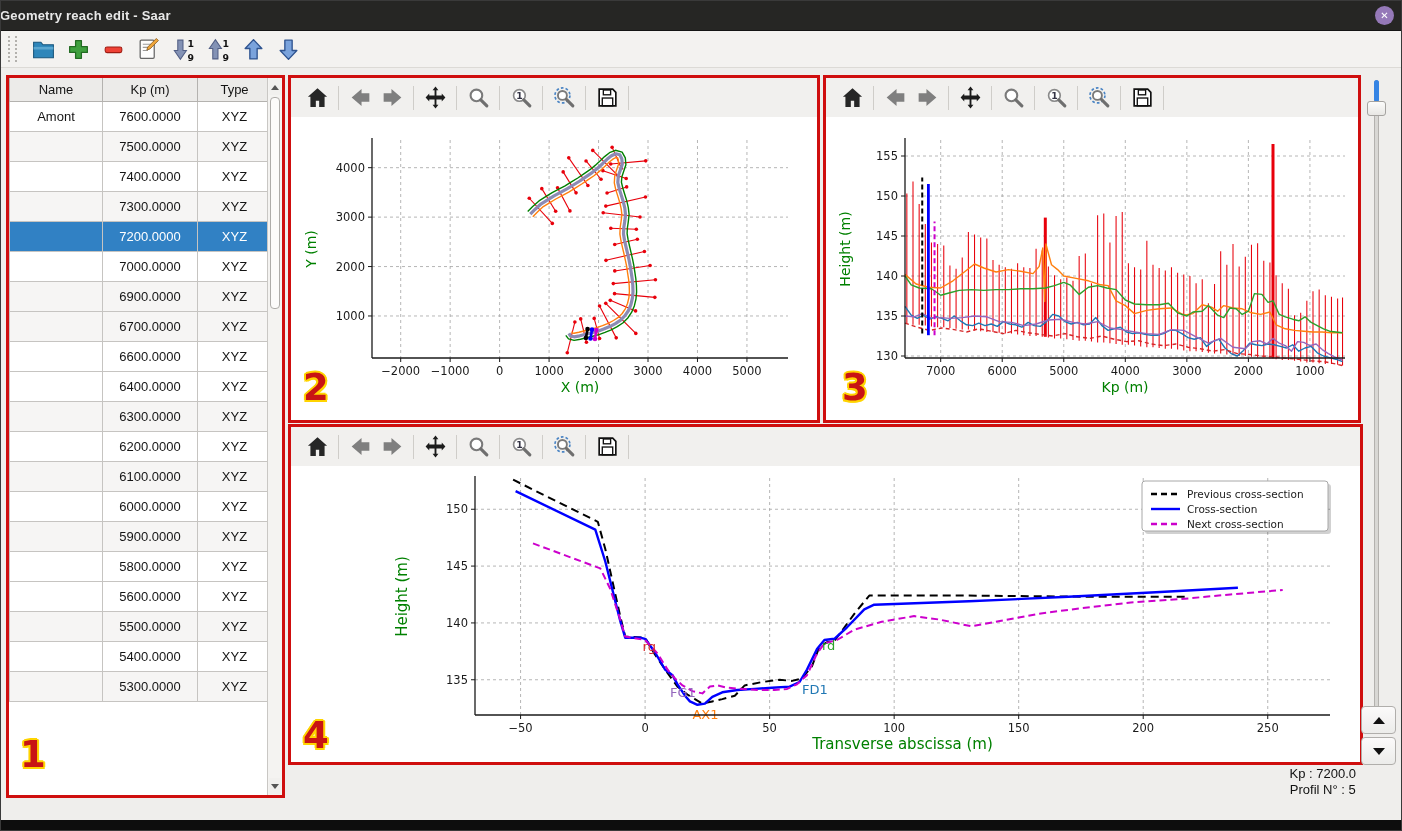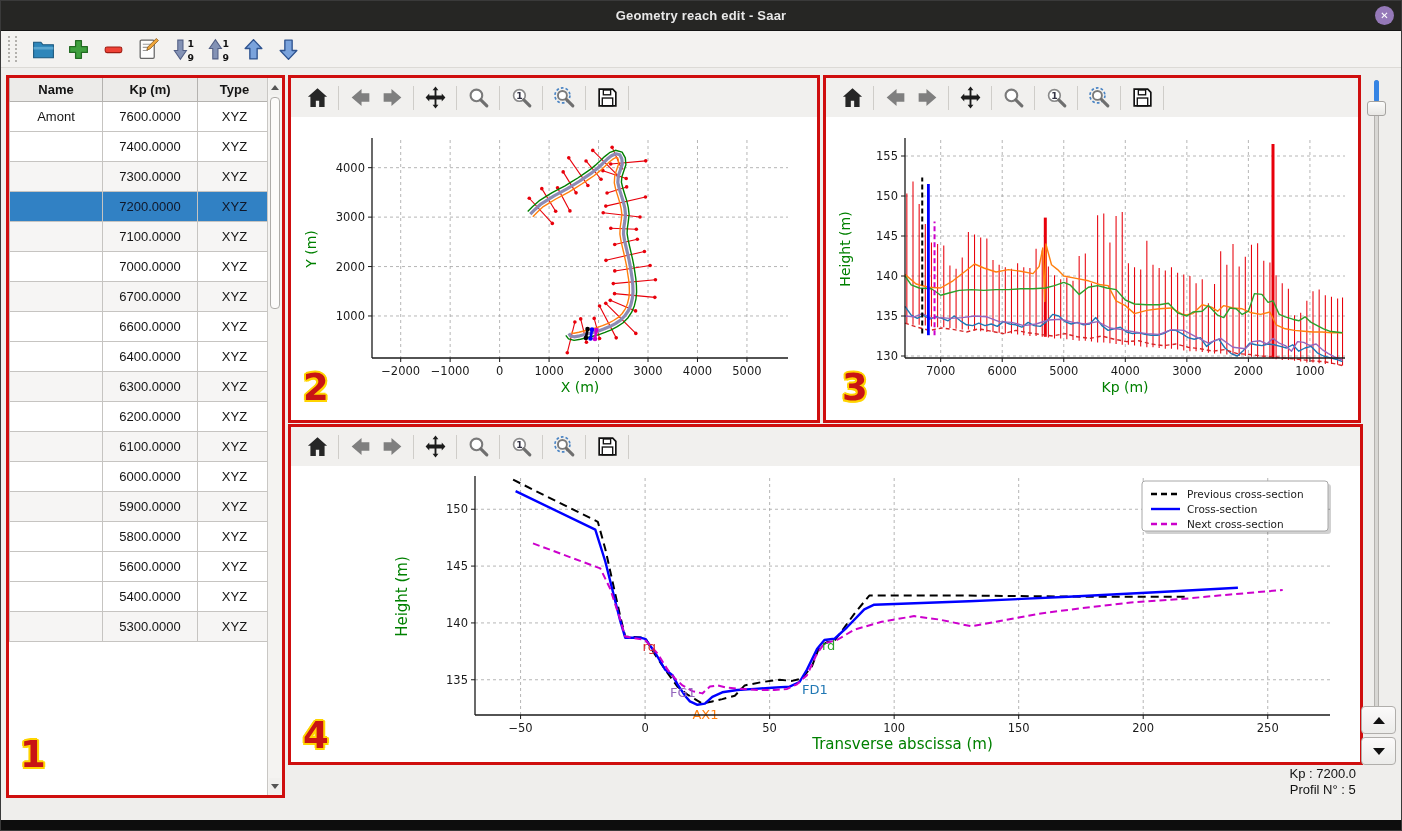--- a/index.html
+++ b/index.html
@@ -2,21 +2,21 @@
 <html><head>
 <meta charset="utf-8">
 <style>
   html,body{margin:0;padding:0}
   body{width:1402px;height:831px;position:relative;background:#efeeec;overflow:hidden;
        font-family:"Liberation Sans",sans-serif;-webkit-font-smoothing:antialiased}
   .frame{position:absolute;inset:0;border:1px solid #3a3a3a;pointer-events:none;z-index:99;box-sizing:border-box}
 
   
   .titlebar{position:absolute;left:0;top:0;width:100%;height:31px;background:#262624;
-            border-bottom:1px solid #141414;display:flex;align-items:center;justify-content:center;box-sizing:border-box}
+            border-bottom:1px solid #141414;display:flex;align-items:center;justify-content:flex-start;box-sizing:border-box}
   .titlebar .title{color:#e8e8e8;font-size:13px;font-weight:bold;letter-spacing:.2px}
   .close-btn{position:absolute;right:8px;top:6px;width:19px;height:19px;border-radius:50%;
              background:#9579b8;color:#fff;display:flex;align-items:center;justify-content:center;
              font-size:10px;cursor:default}
 
   
   .toolbar{position:absolute;top:31px;left:0;width:100%;height:37px;background:#f3f2f0;
            border-bottom:1px solid #dcdad6;display:flex;align-items:center;box-sizing:border-box;padding-left:6px}
   .drag-handle{width:5px;height:26px;border-left:2px dotted #b3b1ad;border-right:2px dotted #b3b1ad;margin:0 10px 0 2px}
   .tbtn{width:32px;height:32px;display:flex;align-items:center;justify-content:center;margin-right:3px}
@@ -26,25 +26,25 @@
   .mpl-toolbar{position:absolute;top:0;left:0;right:0;height:39px;background:#f1f0ee;
                display:flex;align-items:center;padding-left:10px}
   .micon{width:32px;height:30px;display:flex;align-items:center;justify-content:center}
   .msep{width:1px;height:24px;background:#cfcdc9;margin:0 5px}
   .figure{position:absolute;top:39px;left:0;display:block;background:#fff}
 
   
   #table-wrap{position:absolute;inset:0;overflow:hidden;background:#fff}
   table.profiles{border-collapse:collapse;table-layout:fixed;width:253px;font-size:13px;color:#141414}
   table.profiles th{height:21px;background:#ecebe9;border:1px solid #b4b2af;border-top:none;
-                    font-weight:bold;font-size:13px}
+                    font-weight:normal;font-size:13px}
   table.profiles td{height:29px;border:1px solid #c6c4c1;text-align:center;padding:0;overflow:hidden}
   table.profiles tr.even td{background:#ffffff}
   table.profiles tr.odd td{background:#f6f5f4}
-  table.profiles tr.sel td{background:#3181c4;color:#0f172a}
+  table.profiles tr.sel td{background:#3181c4;color:#ffffff}
   
   .tsb{position:absolute;top:0;right:0;width:15px;height:100%;background:#f4f3f1;border-left:1px solid #c9c7c4;box-sizing:border-box}
   .tsb-btn{position:absolute;left:1px;width:12px;height:16px;background:#f1f0ee;display:flex;align-items:center;justify-content:center}
   .tsb-thumb{position:absolute;left:2px;width:10px;border:1px solid #aeaca9;background:#fcfbfa;border-radius:4px;box-sizing:border-box}
   .tri-up{width:0;height:0;border-left:4px solid transparent;border-right:4px solid transparent;border-bottom:5px solid #555}
   .tri-down{width:0;height:0;border-left:4px solid transparent;border-right:4px solid transparent;border-top:5px solid #555}
 
   
   .num-label{position:absolute;font-family:"DejaVu Sans",sans-serif;font-size:37px;font-weight:bold;color:#c81414;z-index:50;
      text-shadow:-2px 0 #ffd400,2px 0 #ffd400,0 -2px #ffd400,0 2px #ffd400,
@@ -140,47 +140,52 @@
             <th style="width: 92px;">Kp (m)</th>
             <th style="width: 71px;">Type</th>
           </tr>
         </thead>
       <tbody id="ptable-body">
           <tr class="even">
             <td>Amont</td>
             <td>7600.0000</td>
             <td>XYZ</td>
           </tr>
+          <tr class="odd">
+            <td></td>
+            <td>7500.0000</td>
+            <td>XYZ</td>
+          </tr>
           <tr class="even">
             <td></td>
             <td>7400.0000</td>
             <td>XYZ</td>
           </tr>
           <tr class="odd">
             <td></td>
             <td>7300.0000</td>
             <td>XYZ</td>
           </tr>
           <tr class="sel">
             <td></td>
             <td>7200.0000</td>
             <td>XYZ</td>
           </tr>
-          <tr class="odd">
-            <td></td>
-            <td>7100.0000</td>
-            <td>XYZ</td>
-          </tr>
           <tr class="even">
             <td></td>
             <td>7000.0000</td>
             <td>XYZ</td>
           </tr>
           <tr class="odd">
             <td></td>
+            <td>6900.0000</td>
+            <td>XYZ</td>
+          </tr>
+          <tr class="odd">
+            <td></td>
             <td>6700.0000</td>
             <td>XYZ</td>
           </tr>
           <tr class="even">
             <td></td>
             <td>6600.0000</td>
             <td>XYZ</td>
           </tr>
           <tr class="even">
             <td></td>
@@ -213,20 +218,25 @@
             <td>XYZ</td>
           </tr>
           <tr class="even">
             <td></td>
             <td>5800.0000</td>
             <td>XYZ</td>
           </tr>
           <tr class="even">
             <td></td>
             <td>5600.0000</td>
+            <td>XYZ</td>
+          </tr>
+          <tr class="odd">
+            <td></td>
+            <td>5500.0000</td>
             <td>XYZ</td>
           </tr>
           <tr class="even">
             <td></td>
             <td>5400.0000</td>
             <td>XYZ</td>
           </tr>
           <tr class="odd">
             <td></td>
             <td>5300.0000</td>

